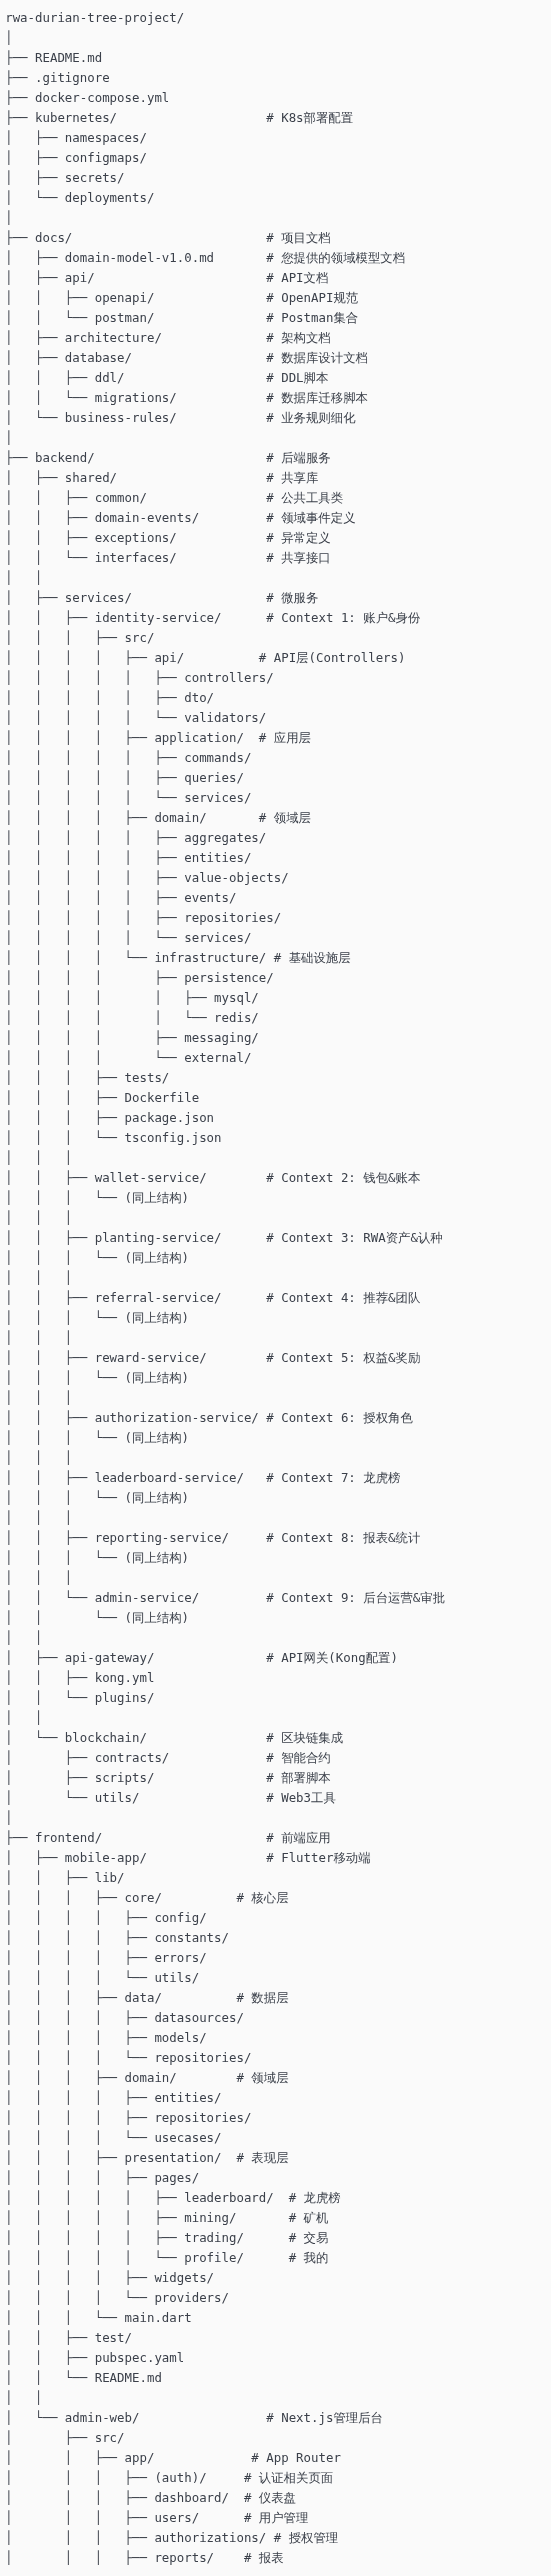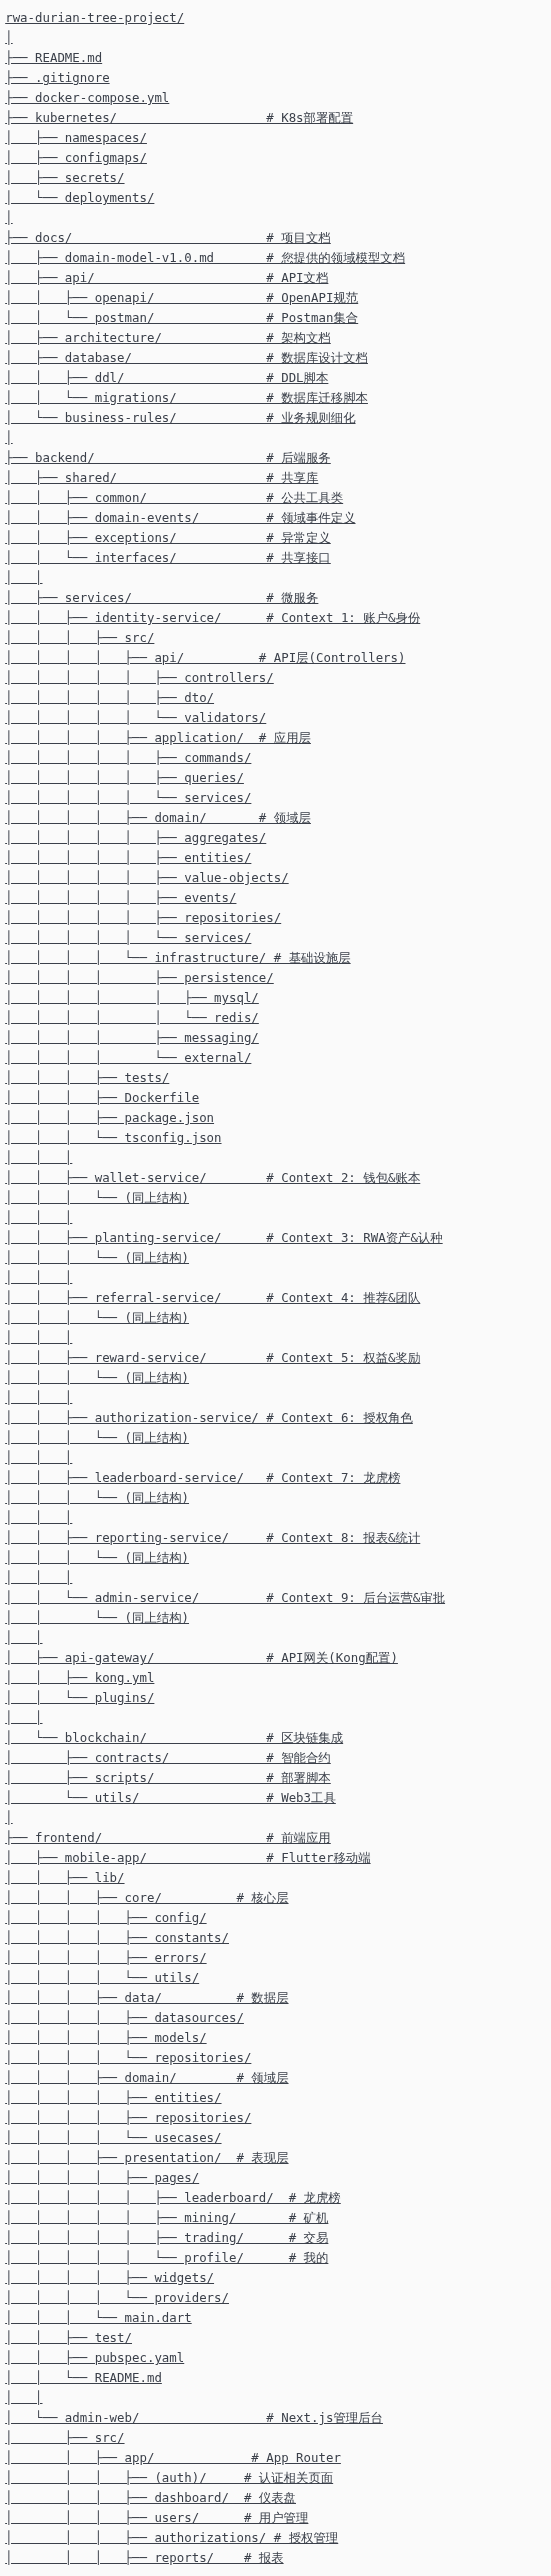--- a/index.html
+++ b/index.html
@@ -11,21 +11,20 @@
     overflow: hidden;
   }
   .tree {
     box-sizing: border-box;
     padding: 8.2px 0 0 5.2px;
     font-family: "DejaVu Sans Mono", "Liberation Mono", monospace;
     font-size: 12.4px;
     line-height: 20px;
     color: #3b404a;
     white-space: pre;
-    text-decoration: underline;
   }
   .tree-line {
     height: 20px;
     white-space: pre;
   }
 </style>
 </head>
 <body>
 
 <div class="tree" title="rwa-durian-tree-project/"><div class="tree-line">rwa-durian-tree-project/</div><div class="tree-line">│</div><div class="tree-line">├── README.md</div><div class="tree-line">├── .gitignore</div><div class="tree-line">├── docker-compose.yml</div><div class="tree-line">├── kubernetes/                    # K8s部署配置</div><div class="tree-line">│   ├── namespaces/</div><div class="tree-line">│   ├── configmaps/</div><div class="tree-line">│   ├── secrets/</div><div class="tree-line">│   └── deployments/</div><div class="tree-line">│</div><div class="tree-line">├── docs/                          # 项目文档</div><div class="tree-line">│   ├── domain-model-v1.0.md       # 您提供的领域模型文档</div><div class="tree-line">│   ├── api/                       # API文档</div><div class="tree-line">│   │   ├── openapi/               # OpenAPI规范</div><div class="tree-line">│   │   └── postman/               # Postman集合</div><div class="tree-line">│   ├── architecture/              # 架构文档</div><div class="tree-line">│   ├── database/                  # 数据库设计文档</div><div class="tree-line">│   │   ├── ddl/                   # DDL脚本</div><div class="tree-line">│   │   └── migrations/            # 数据库迁移脚本</div><div class="tree-line">│   └── business-rules/            # 业务规则细化</div><div class="tree-line">│</div><div class="tree-line">├── backend/                       # 后端服务</div><div class="tree-line">│   ├── shared/                    # 共享库</div><div class="tree-line">│   │   ├── common/                # 公共工具类</div><div class="tree-line">│   │   ├── domain-events/         # 领域事件定义</div><div class="tree-line">│   │   ├── exceptions/            # 异常定义</div><div class="tree-line">│   │   └── interfaces/            # 共享接口</div><div class="tree-line">│   │</div><div class="tree-line">│   ├── services/                  # 微服务</div><div class="tree-line">│   │   ├── identity-service/      # Context 1: 账户&amp;身份</div><div class="tree-line">│   │   │   ├── src/</div><div class="tree-line">│   │   │   │   ├── api/          # API层(Controllers)</div><div class="tree-line">│   │   │   │   │   ├── controllers/</div><div class="tree-line">│   │   │   │   │   ├── dto/</div><div class="tree-line">│   │   │   │   │   └── validators/</div><div class="tree-line">│   │   │   │   ├── application/  # 应用层</div><div class="tree-line">│   │   │   │   │   ├── commands/</div><div class="tree-line">│   │   │   │   │   ├── queries/</div><div class="tree-line">│   │   │   │   │   └── services/</div><div class="tree-line">│   │   │   │   ├── domain/       # 领域层</div><div class="tree-line">│   │   │   │   │   ├── aggregates/</div><div class="tree-line">│   │   │   │   │   ├── entities/</div><div class="tree-line">│   │   │   │   │   ├── value-objects/</div><div class="tree-line">│   │   │   │   │   ├── events/</div><div class="tree-line">│   │   │   │   │   ├── repositories/</div><div class="tree-line">│   │   │   │   │   └── services/</div><div class="tree-line">│   │   │   │   └── infrastructure/ # 基础设施层</div><div class="tree-line">│   │   │   │       ├── persistence/</div><div class="tree-line">│   │   │   │       │   ├── mysql/</div><div class="tree-line">│   │   │   │       │   └── redis/</div><div class="tree-line">│   │   │   │       ├── messaging/</div><div class="tree-line">│   │   │   │       └── external/</div><div class="tree-line">│   │   │   ├── tests/</div><div class="tree-line">│   │   │   ├── Dockerfile</div><div class="tree-line">│   │   │   ├── package.json</div><div class="tree-line">│   │   │   └── tsconfig.json</div><div class="tree-line">│   │   │</div><div class="tree-line">│   │   ├── wallet-service/        # Context 2: 钱包&amp;账本</div><div class="tree-line">│   │   │   └── (同上结构)</div><div class="tree-line">│   │   │</div><div class="tree-line">│   │   ├── planting-service/      # Context 3: RWA资产&amp;认种</div><div class="tree-line">│   │   │   └── (同上结构)</div><div class="tree-line">│   │   │</div><div class="tree-line">│   │   ├── referral-service/      # Context 4: 推荐&amp;团队</div><div class="tree-line">│   │   │   └── (同上结构)</div><div class="tree-line">│   │   │</div><div class="tree-line">│   │   ├── reward-service/        # Context 5: 权益&amp;奖励</div><div class="tree-line">│   │   │   └── (同上结构)</div><div class="tree-line">│   │   │</div><div class="tree-line">│   │   ├── authorization-service/ # Context 6: 授权角色</div><div class="tree-line">│   │   │   └── (同上结构)</div><div class="tree-line">│   │   │</div><div class="tree-line">│   │   ├── leaderboard-service/   # Context 7: 龙虎榜</div><div class="tree-line">│   │   │   └── (同上结构)</div><div class="tree-line">│   │   │</div><div class="tree-line">│   │   ├── reporting-service/     # Context 8: 报表&amp;统计</div><div class="tree-line">│   │   │   └── (同上结构)</div><div class="tree-line">│   │   │</div><div class="tree-line">│   │   └── admin-service/         # Context 9: 后台运营&amp;审批</div><div class="tree-line">│   │       └── (同上结构)</div><div class="tree-line">│   │</div><div class="tree-line">│   ├── api-gateway/               # API网关(Kong配置)</div><div class="tree-line">│   │   ├── kong.yml</div><div class="tree-line">│   │   └── plugins/</div><div class="tree-line">│   │</div><div class="tree-line">│   └── blockchain/                # 区块链集成</div><div class="tree-line">│       ├── contracts/             # 智能合约</div><div class="tree-line">│       ├── scripts/               # 部署脚本</div><div class="tree-line">│       └── utils/                 # Web3工具</div><div class="tree-line">│</div><div class="tree-line">├── frontend/                      # 前端应用</div><div class="tree-line">│   ├── mobile-app/                # Flutter移动端</div><div class="tree-line">│   │   ├── lib/</div><div class="tree-line">│   │   │   ├── core/          # 核心层</div><div class="tree-line">│   │   │   │   ├── config/</div><div class="tree-line">│   │   │   │   ├── constants/</div><div class="tree-line">│   │   │   │   ├── errors/</div><div class="tree-line">│   │   │   │   └── utils/</div><div class="tree-line">│   │   │   ├── data/          # 数据层</div><div class="tree-line">│   │   │   │   ├── datasources/</div><div class="tree-line">│   │   │   │   ├── models/</div><div class="tree-line">│   │   │   │   └── repositories/</div><div class="tree-line">│   │   │   ├── domain/        # 领域层</div><div class="tree-line">│   │   │   │   ├── entities/</div><div class="tree-line">│   │   │   │   ├── repositories/</div><div class="tree-line">│   │   │   │   └── usecases/</div><div class="tree-line">│   │   │   ├── presentation/  # 表现层</div><div class="tree-line">│   │   │   │   ├── pages/</div><div class="tree-line">│   │   │   │   │   ├── leaderboard/  # 龙虎榜</div><div class="tree-line">│   │   │   │   │   ├── mining/       # 矿机</div><div class="tree-line">│   │   │   │   │   ├── trading/      # 交易</div><div class="tree-line">│   │   │   │   │   └── profile/      # 我的</div><div class="tree-line">│   │   │   │   ├── widgets/</div><div class="tree-line">│   │   │   │   └── providers/</div><div class="tree-line">│   │   │   └── main.dart</div><div class="tree-line">│   │   ├── test/</div><div class="tree-line">│   │   ├── pubspec.yaml</div><div class="tree-line">│   │   └── README.md</div><div class="tree-line">│   │</div><div class="tree-line">│   └── admin-web/                 # Next.js管理后台</div><div class="tree-line">│       ├── src/</div><div class="tree-line">│       │   ├── app/             # App Router</div><div class="tree-line">│       │   │   ├── (auth)/     # 认证相关页面</div><div class="tree-line">│       │   │   ├── dashboard/  # 仪表盘</div><div class="tree-line">│       │   │   ├── users/      # 用户管理</div><div class="tree-line">│       │   │   ├── authorizations/ # 授权管理</div><div class="tree-line">│       │   │   ├── reports/    # 报表</div></div>

